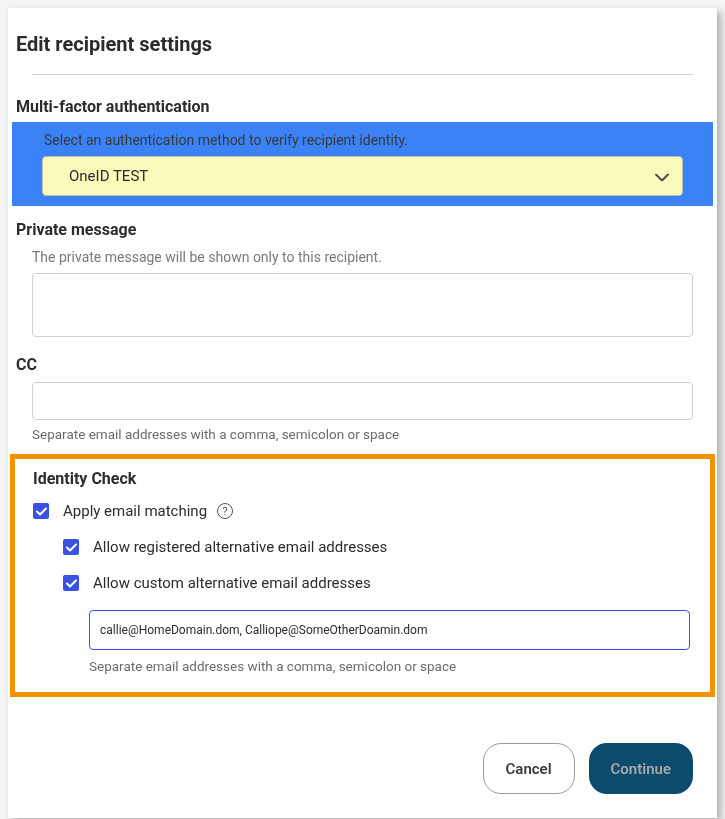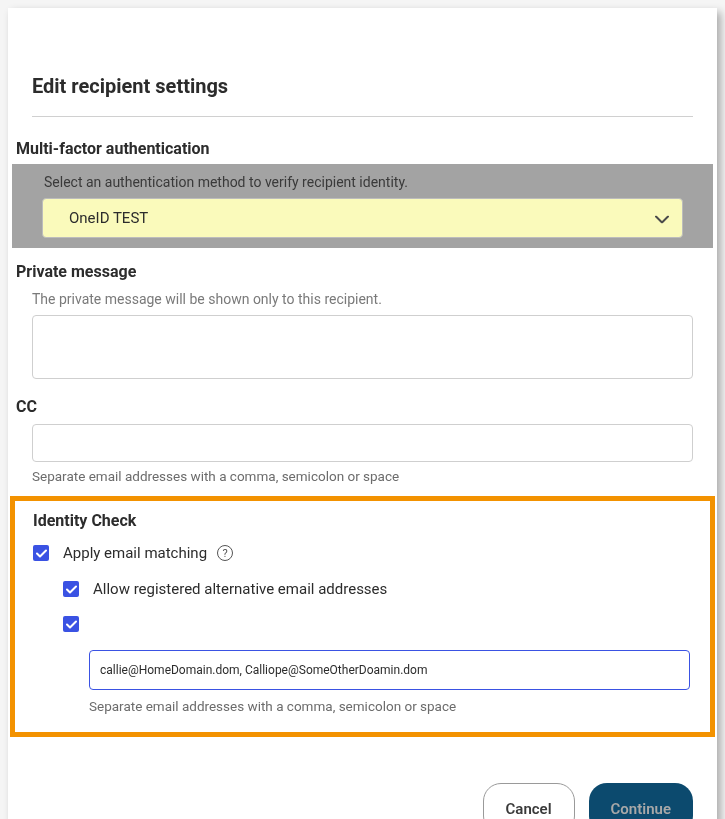--- a/index.html
+++ b/index.html
@@ -12,36 +12,35 @@
       width: 709px;
       background: #ffffff;
       box-shadow: 4px 4px 8px rgba(0,0,0,0.3);
       padding: 24px 0 24px 0;
       position: relative;
     }
     .dialog-title {
       font-size: 20px;
       font-weight: 700;
       color: #2c2c2c;
-      padding: 0 24px 18px 24px;
-      margin-top: 42px;
+      padding: 0 24px 18px 8px;
     }
     .hr {
       height: 1px;
       background: #d0d0d0;
       margin: 0 24px 22px 24px;
     }
     .section-heading {
       font-size: 16px;
       font-weight: 700;
       color: #2c2c2c;
       padding: 0 24px 6px 8px;
     }
     .highlight-block {
-      background: #a3a3a3;
+      background: #3b82f6;
       padding: 10px 10px 10px 10px;
       margin: 0 4px 0 4px;
     }
     .help-text {
       font-size: 14px;
       color: #3a3a3a;
       padding: 0 0 8px 22px;
     }
     .help-text-gray {
       font-size: 14px;
@@ -242,20 +241,21 @@
       </div>
       <span class="check-label">Allow registered alternative email addresses</span>
     </div>
 
     <div class="check-row indent1">
       <div class="checkbox">
         <svg width="11" height="9" viewBox="0 0 11 9">
             <path d="M1 4.5 L4 7.5 L10 1.5" stroke="#fff" stroke-width="2" fill="none" stroke-linecap="round" stroke-linejoin="round"></path>
           </svg>
       </div>
+      <span class="check-label">Allow custom alternative email addresses</span>
     </div>
 
     <input type="text" class="alt-email-input" value="callie@HomeDomain.dom, Calliope@SomeOtherDoamin.dom" style="">
     <div class="alt-caption">Separate email addresses with a comma, semicolon or space</div>
   </div>
 
   <div class="footer">
     <button class="btn btn-cancel">Cancel</button>
     <button class="btn btn-continue" disabled="">Continue</button>
   </div>

